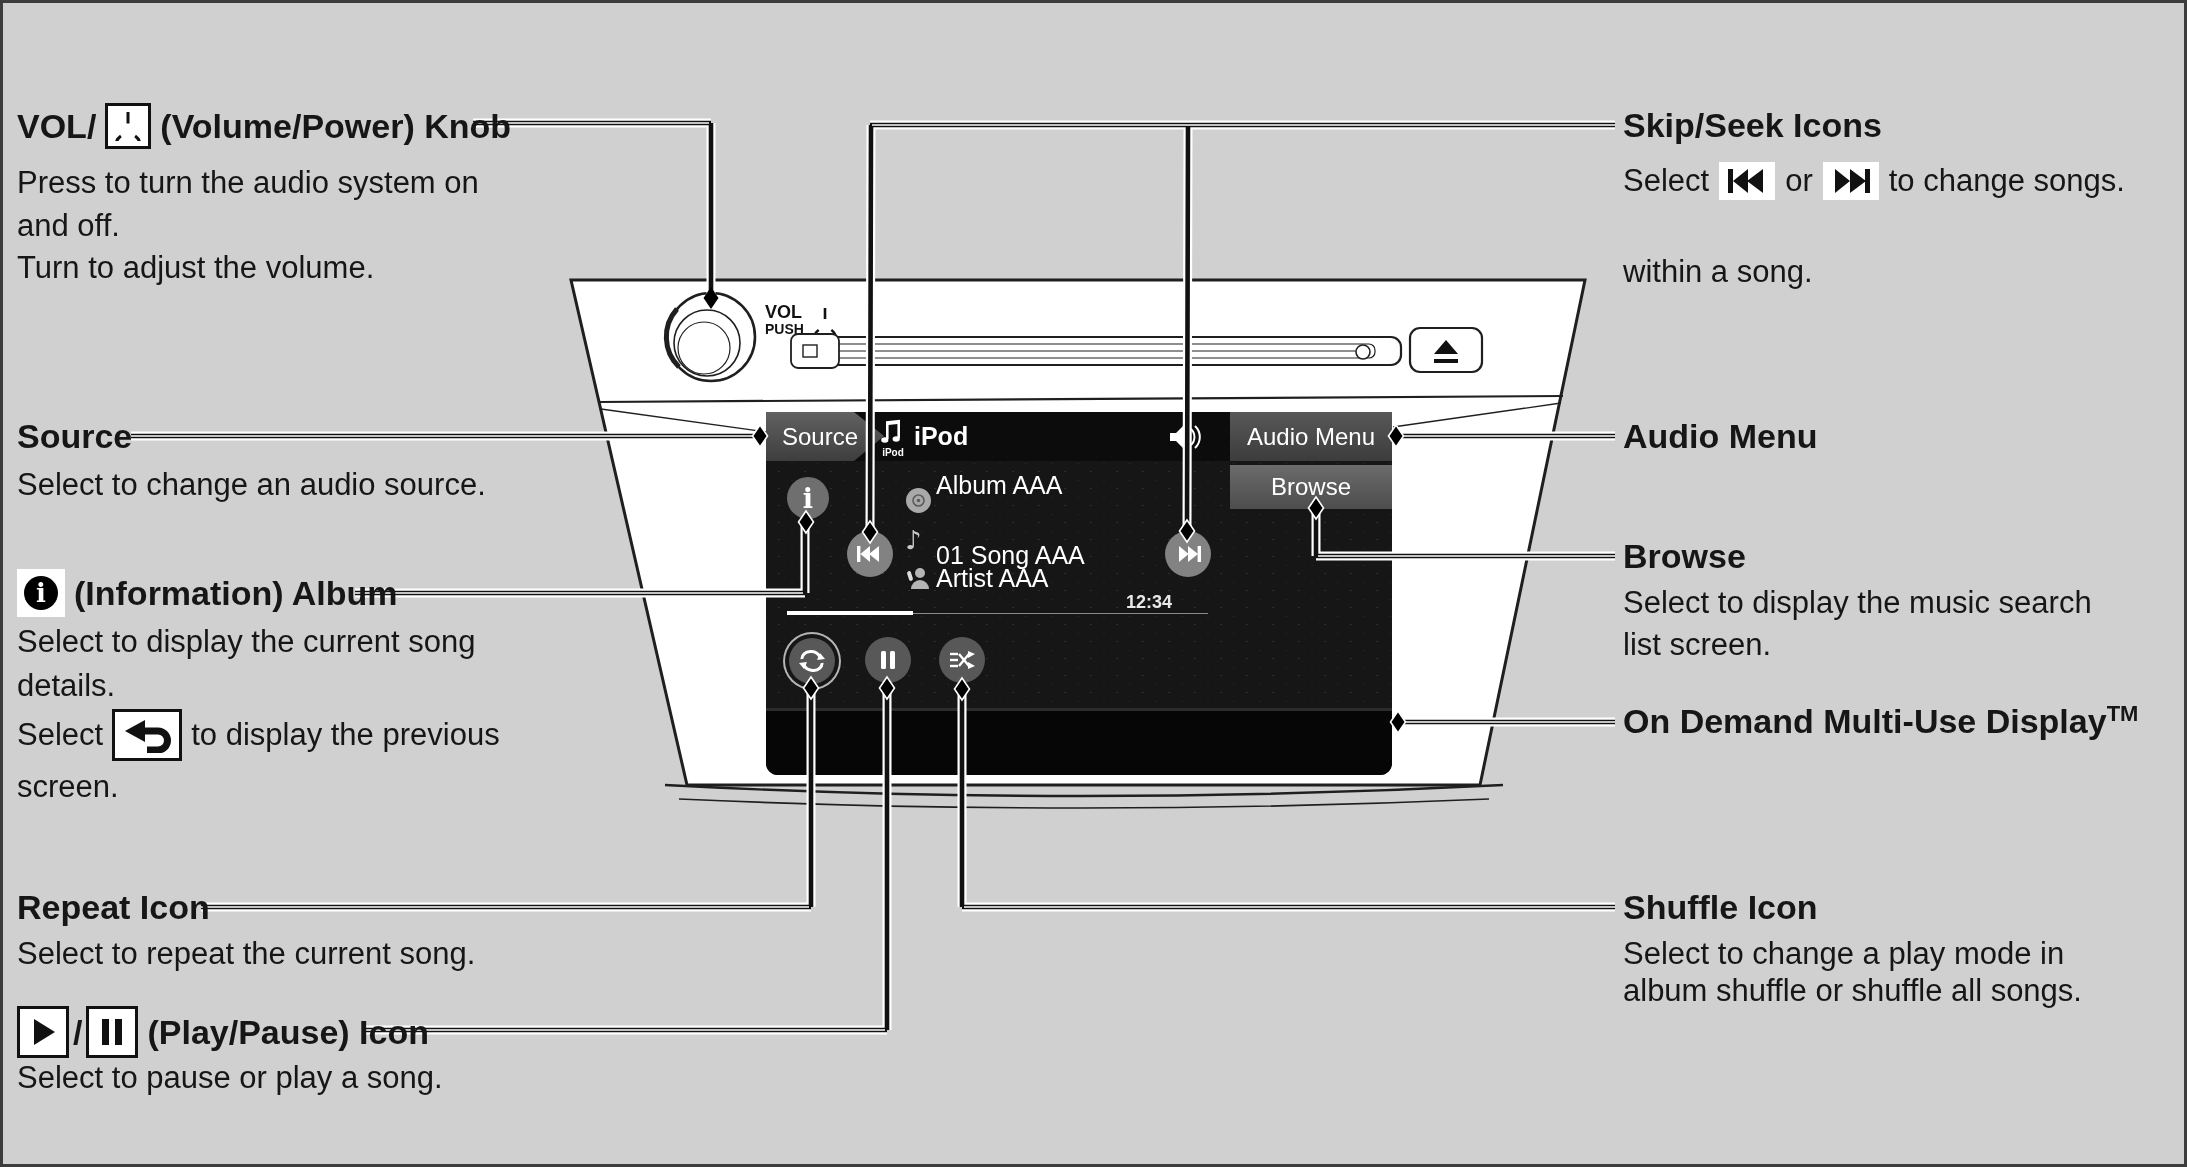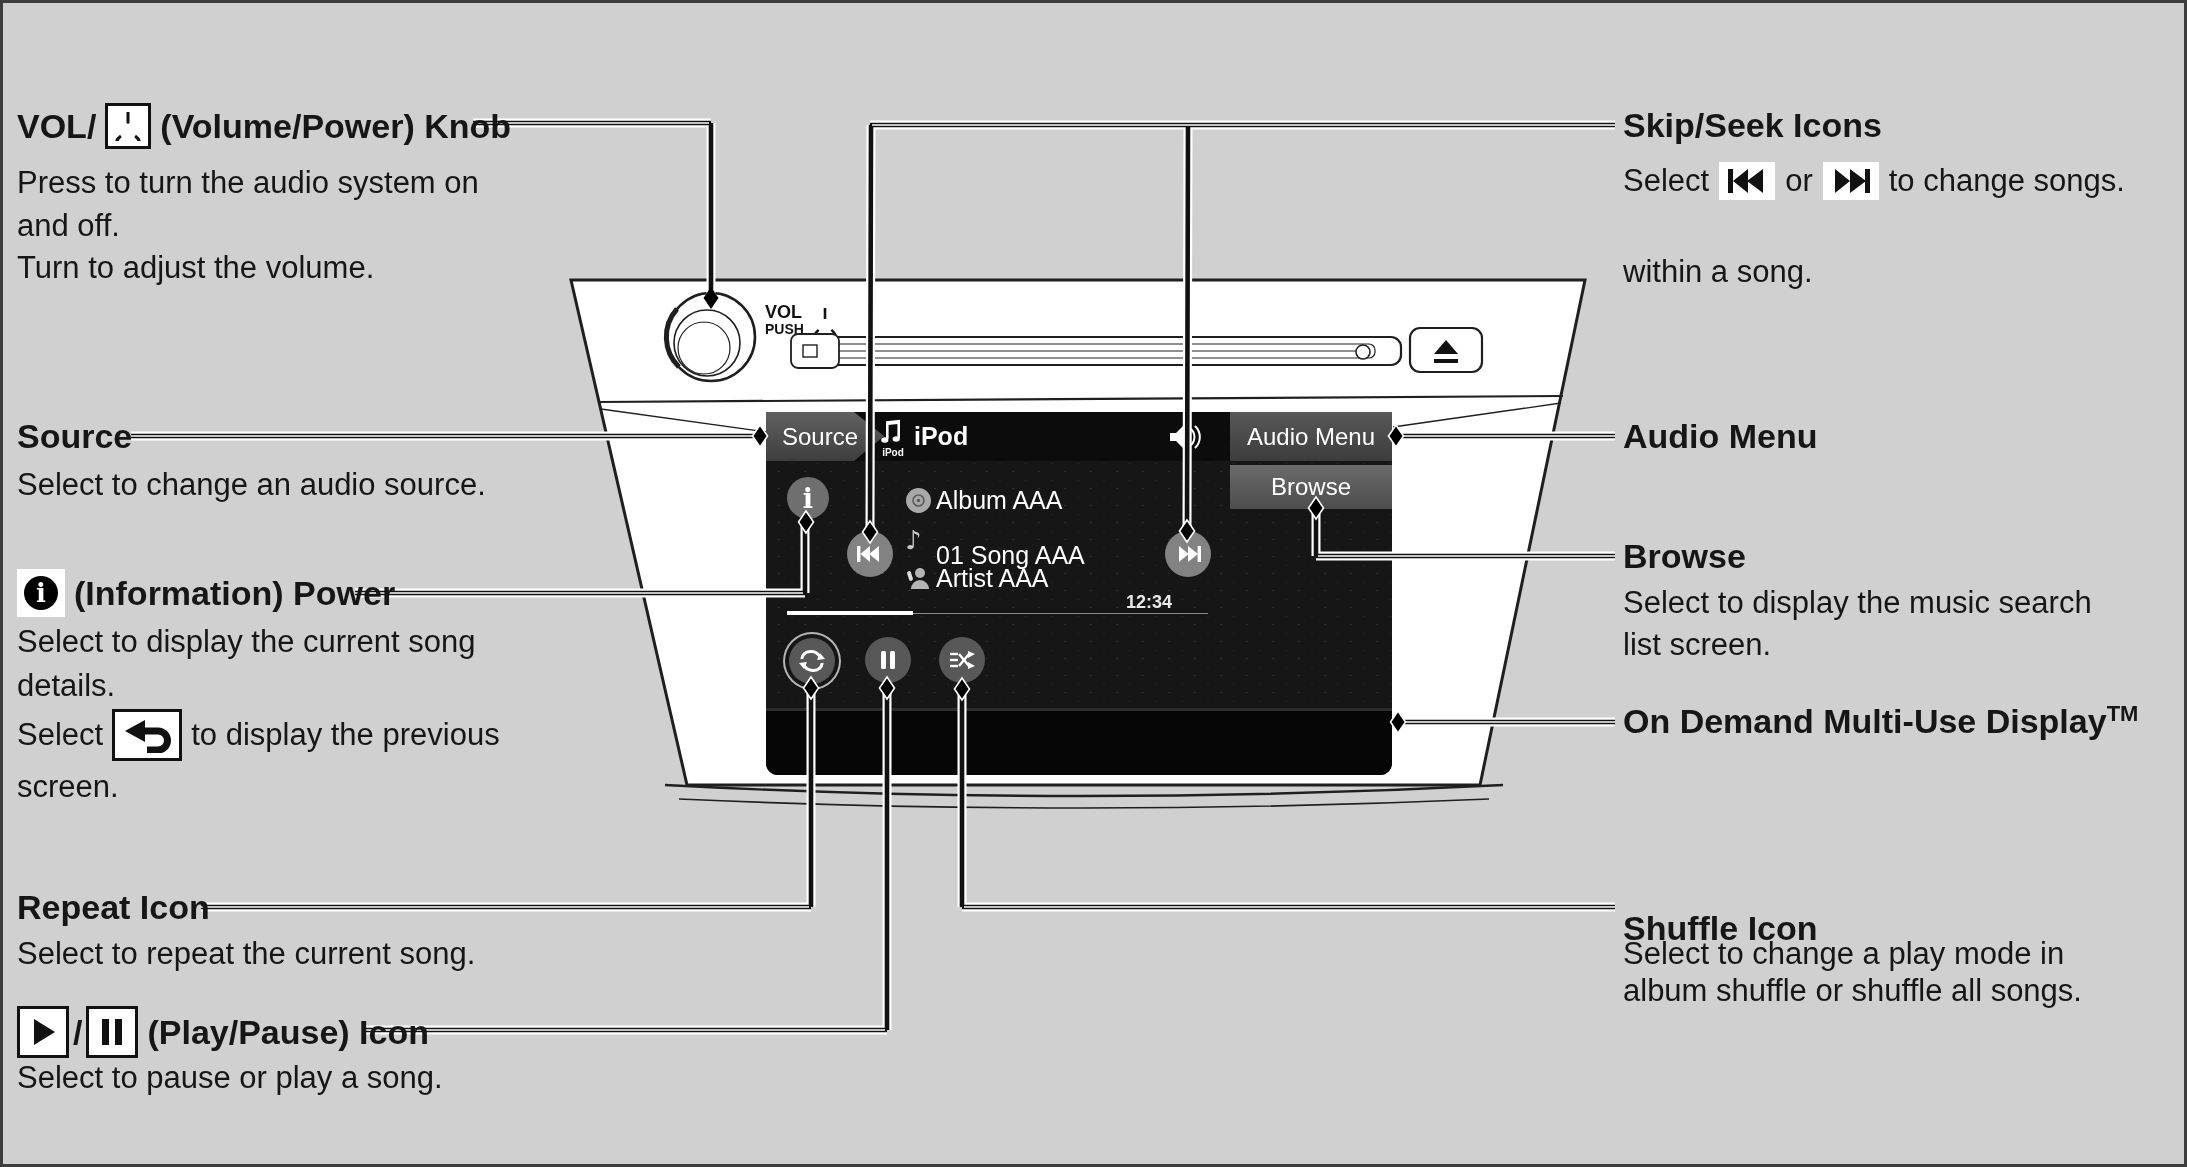--- a/index.html
+++ b/index.html
@@ -29,21 +29,21 @@
   #topbar{position:absolute;left:0;top:0;width:626px;height:49px;background:#0c0c0c;}
   .tab{position:absolute;color:#fff;font-size:24px;display:flex;align-items:center;justify-content:center;cursor:pointer;}
   #tab-source{left:0;top:0;width:118px;height:49px;background:linear-gradient(#616161,#3e3e3e);
               clip-path:polygon(0 0,88px 0,118px 24px,88px 49px,0 49px);justify-content:flex-start;padding-left:16px;box-sizing:border-box;}
   #tab-audio-menu{left:464px;top:0;width:162px;height:49px;background:linear-gradient(#585858,#3c3c3c);}
   #tab-browse{left:464px;top:53px;width:162px;height:44px;background:linear-gradient(#6b6b6b,#4d4d4d);}
   #ipod-mini{position:absolute;left:112px;top:7px;width:30px;height:40px;}
   #ipod-title{position:absolute;left:148px;top:0;height:49px;display:flex;align-items:center;color:#fff;font-size:25px;font-weight:bold;}
   #spk{position:absolute;left:404px;top:13px;}
   .scr-txt{position:absolute;left:170px;color:#fff;font-size:25px;height:30px;display:flex;align-items:center;}
-  #r-album{top:73px;} #r-song{top:128px;text-align:right;} #r-artist{top:151px;}
+  #r-album{top:58px;} #r-song{top:128px;text-align:right;} #r-artist{top:151px;}
   .rowicon{position:absolute;left:139px;width:27px;height:27px;}
   #i-album{top:75px;} #i-song{top:113px;color:#c9c9c9;font-size:26px;font-family:"DejaVu Sans",sans-serif;} #i-artist{top:153px;}
   .circlebtn{position:absolute;border-radius:50%;display:flex;align-items:center;justify-content:center;cursor:pointer;}
   #btn-info{left:21px;top:65px;width:42px;height:42px;background:#6f6f6f;}
   #btn-info span{color:#fff;font-family:"DejaVu Serif",serif;font-weight:bold;font-size:27px;line-height:1;}
   #btn-prev{left:81px;top:119px;width:46px;height:46px;background:#828282;}
   #btn-next{left:399px;top:119px;width:46px;height:46px;background:#828282;}
   #btn-repeat{left:23px;top:226px;width:46px;height:46px;background:#585858;box-shadow:0 0 0 4px #161616,0 0 0 6px #b5b5b5;}
   #btn-pause{left:99px;top:225px;width:46px;height:46px;background:#585858;}
   #btn-shuffle{left:173px;top:225px;width:46px;height:46px;background:#585858;}
@@ -288,21 +288,21 @@
   <div class="lbl hd" style="left:14px;top:412px;">Source</div>
   <div class="lbl bd" style="left:14px;top:460px;">Select to change an audio source.</div>
 
   <div class="lbl hd row" style="left:14px;top:566px;">
     <span class="glyphbox" style="width:48px;height:48px;">
       <svg width="40" height="40" viewBox="-20 -20 40 40">
         <circle cx="0" cy="0" r="17" fill="#000"></circle>
         <text x="0" y="9" text-anchor="middle" font-family="DejaVu Serif,serif" font-weight="bold" font-size="26" fill="#fff">i</text>
       </svg>
     </span>
-    <span>(Information) Power</span>
+    <span>(Information) Album</span>
   </div>
   <div class="lbl bd" style="left:14px;top:617px;">Select to display the current song</div>
   <div class="lbl bd" style="left:14px;top:661px;">details.</div>
   <div class="lbl bd row" style="left:14px;top:706px;">
     <span>Select</span>
     <span class="glyphbox bordered" style="width:64px;height:46px;">
       <svg width="52" height="36" viewBox="0 0 52 36">
         <polygon points="4,14 24,3 24,25" fill="#111"></polygon>
         <path d="M22,14 H37 A9.5,9.5 0 0 1 37,33 H26" fill="none" stroke="#111" stroke-width="7"></path>
       </svg>
@@ -356,17 +356,17 @@
   <div class="lbl hd" style="left:1620px;top:412px;">Audio Menu</div>
 
   <div class="lbl hd" style="left:1620px;top:532px;">Browse</div>
   <div class="lbl bd" style="left:1620px;top:578px;">Select to display the music search</div>
   <div class="lbl bd" style="left:1620px;top:620px;">list screen.</div>
 
   <div class="lbl hd" style="left:1620px;top:697px;">
     <span>On Demand Multi-Use Display</span><sup class="tm">TM</sup>
   </div>
 
-  <div class="lbl hd" style="left:1620px;top:883px;margin-top:21px;">Shuffle Icon</div>
+  <div class="lbl hd" style="left:1620px;top:883px;">Shuffle Icon</div>
   <div class="lbl bd" style="left:1620px;top:929px;">Select to change a play mode in</div>
   <div class="lbl bd" style="left:1620px;top:966px;">album shuffle or shuffle all songs.</div>
 
 </div>
 
 </body></html>

